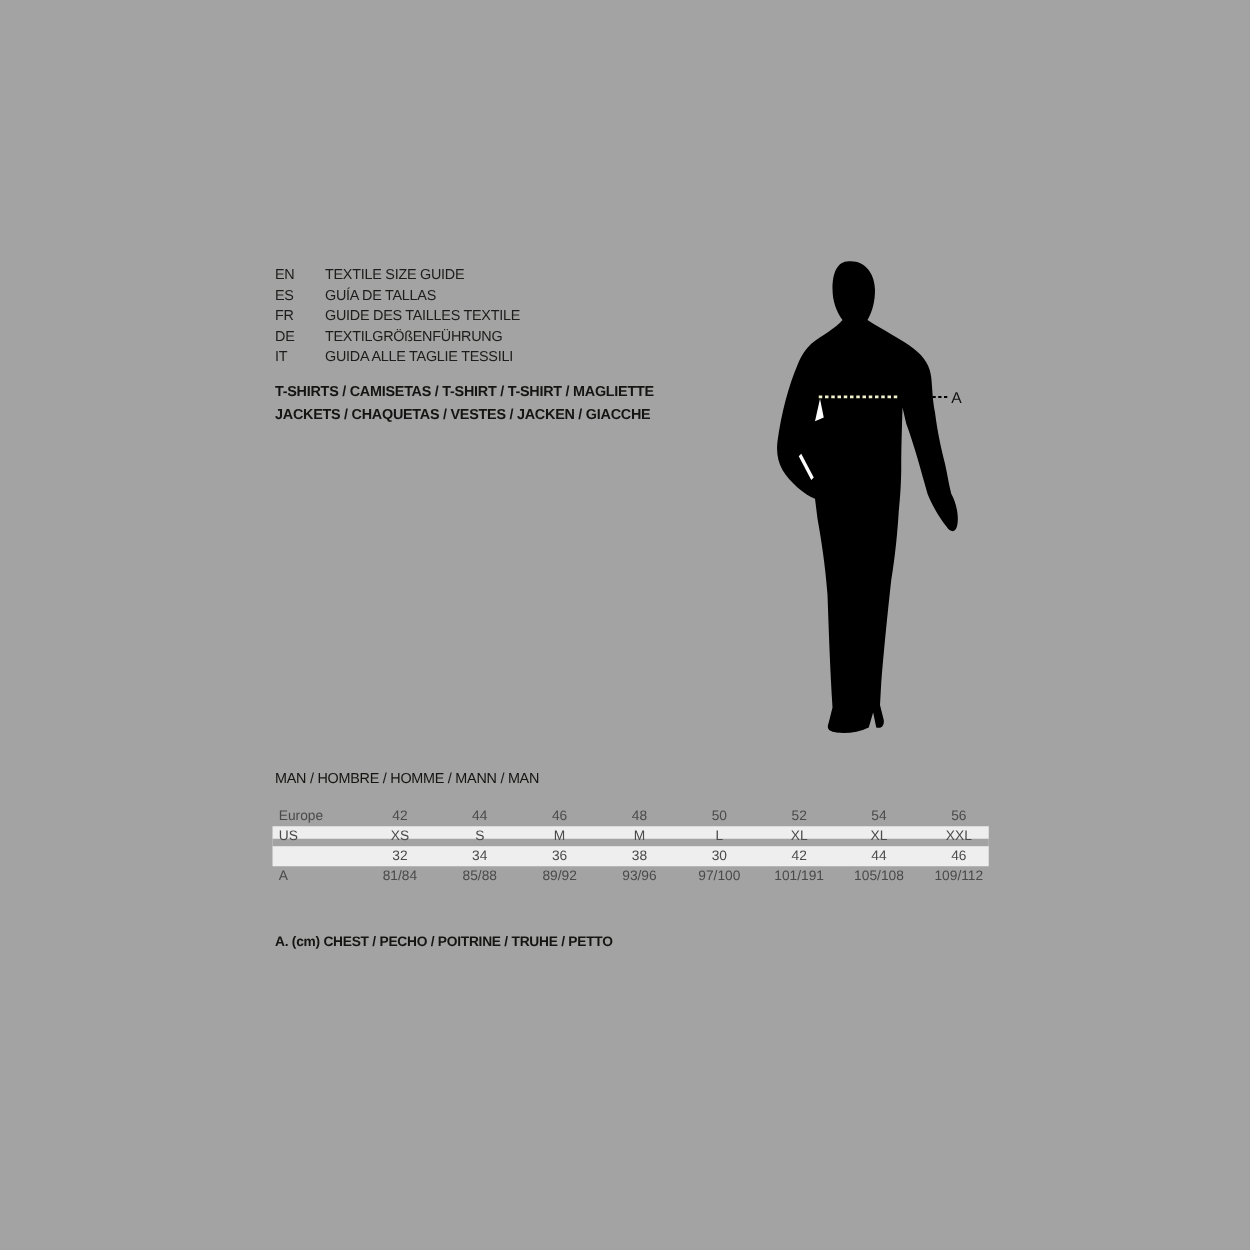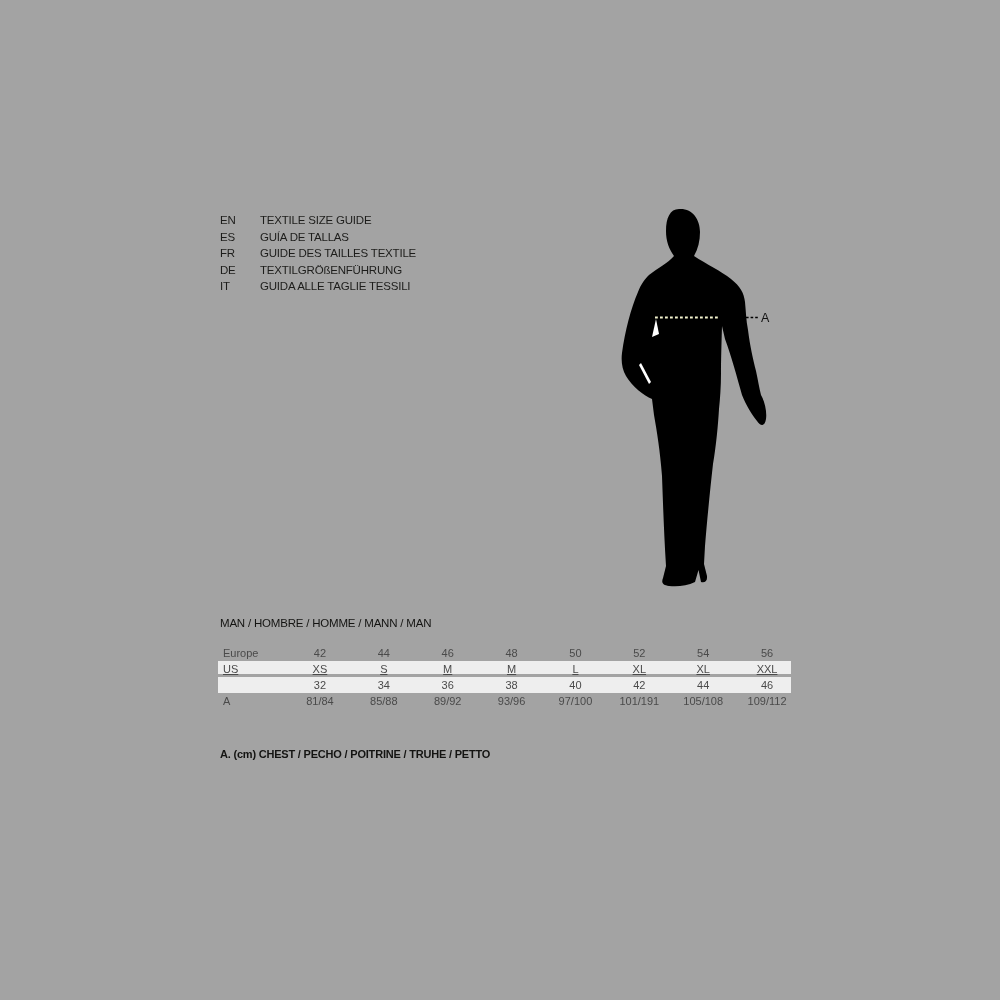--- a/index.html
+++ b/index.html
@@ -86,21 +86,21 @@
     display: grid;
     grid-template-columns: 62px repeat(8, 1fr);
     height: 16px;
     line-height: 16px;
     align-items: center;
     gap: 16px;
   }
   .table-row .row-label { padding-left: 5px; text-align: left; }
   .table-row .cell { text-align: center; }
   .row-stripe { background: #eeeeee; }
-  .row-stripe-first { border-bottom: 3px solid #a3a3a3; box-sizing: border-box; text-decoration: underline; }
+  .row-stripe-first { border-bottom: 6px solid #a3a3a3; box-sizing: border-box; }
 
   
   .footnote {
     position: absolute;
     left: 220px;
     top: 747px;
     font-size: 11px;
     font-weight: 700;
     letter-spacing: -0.2px;
     color: #141412;
@@ -128,20 +128,24 @@
     <div class="lang-row">
       <span class="lang-code">DE</span>
       <span class="lang-label">TEXTILGRÖßENFÜHRUNG</span>
     </div>
     <div class="lang-row">
       <span class="lang-code">IT</span>
       <span class="lang-label">GUIDA ALLE TAGLIE TESSILI</span>
     </div>
   </div>
 
+  <div class="category-block">
+    <div>T-SHIRTS / CAMISETAS / T-SHIRT / T-SHIRT / MAGLIETTE</div>
+    <div>JACKETS / CHAQUETAS / VESTES / JACKEN / GIACCHE</div>
+  </div>
 
   <div class="figure-wrap">
     <svg viewBox="0 0 160 390" xmlns="http://www.w3.org/2000/svg">
       <path fill="#000000" d="
         M 61 4
         C 74 3 82 14 82 27
         C 82 36 80 44 76 51
         C 88 59 103 66 113 74
         C 122 81 126 88 127 97
         C 128 107 128 115 130 125
@@ -213,21 +217,21 @@
       <span class="cell">XL</span>
       <span class="cell">XXL</span>
     </div>
 
     <div class="table-row row-stripe">
       <span class="row-label"></span>
       <span class="cell">32</span>
       <span class="cell">34</span>
       <span class="cell">36</span>
       <span class="cell">38</span>
-      <span class="cell">40</span>
+      <span class="cell">30</span>
       <span class="cell">42</span>
       <span class="cell">44</span>
       <span class="cell">46</span>
     </div>
 
     <div class="table-row">
       <span class="row-label">A</span>
       <span class="cell">81/84</span>
       <span class="cell">85/88</span>
       <span class="cell">89/92</span>

